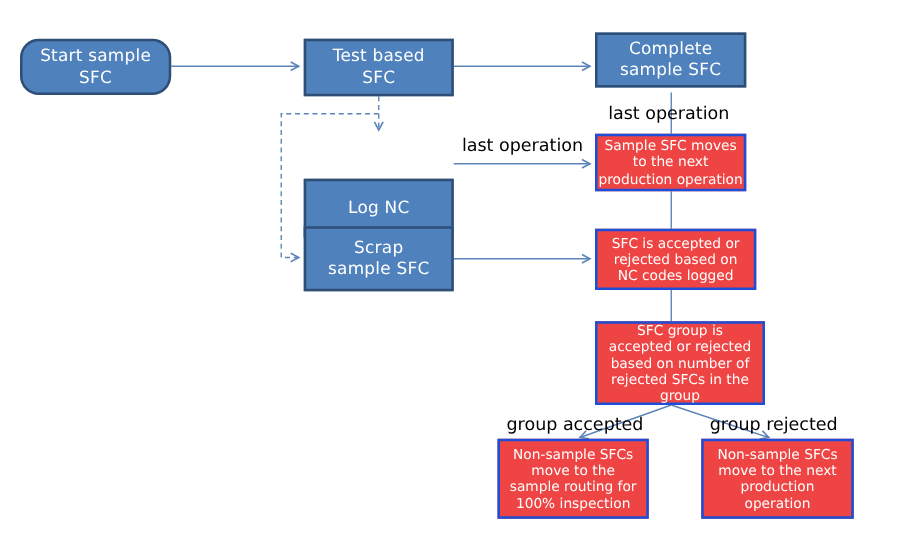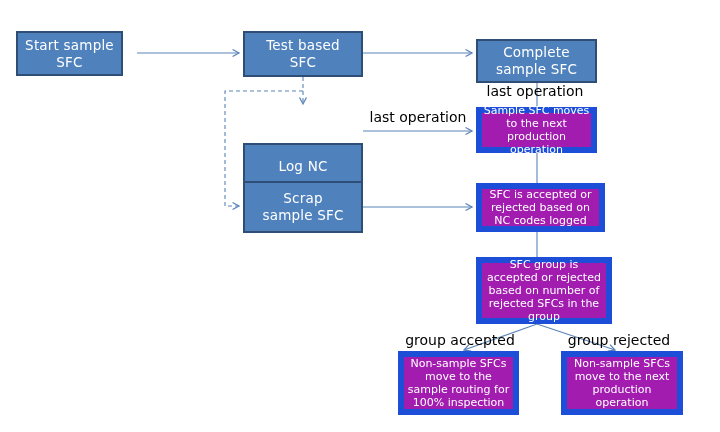--- a/index.html
+++ b/index.html
@@ -11,21 +11,21 @@
   .node{
     position:absolute;box-sizing:border-box;
     display:flex;align-items:center;justify-content:center;
     text-align:center;white-space:pre-line;color:#ffffff;
   }
   .node.blue{
     background:#4F81BD;border:2.5px solid #2F4E76;
     font-size:13.5px;line-height:1.25;letter-spacing:0.2px;
   }
   .node.green{
-    background:#a21caf;border:6px solid #1d4ed8;
+    background:#ef4444;border:2px solid #1d4ed8;
     font-size:11px;line-height:1.2;
   }
   .edge-label{
     position:absolute;color:#000000;font-size:14px;line-height:1.1;
     text-align:center;white-space:nowrap;
   }
 </style>
 </head>
 <body>
 
@@ -50,27 +50,27 @@
       <path d="M537,324 L615,350" marker-end="url(#arr)"></path>
 
       <g stroke-dasharray="4 3">
         <path d="M303,77 V104" marker-end="url(#arr)"></path>
         <path d="M303,154 V178" marker-end="url(#arr)"></path>
         <path d="M303,91 H225 V206 H239" marker-end="url(#arr)"></path>
       </g>
     </g>
   </svg>
 
-  <div class="node blue" style="left:16px;top:31px;width:107px;height:45px;">Start sample
+  <div class="node blue" style="left:16px;top:31px;width:121px;height:45px;border-radius:15px;">Start sample
 SFC</div>
 
   <div class="node blue" style="left:243px;top:31px;width:120px;height:46px;">Test based
 SFC</div>
 
-  <div class="node blue" style="left:476px;top:39px;width:121px;height:44px;">Complete
+  <div class="node blue" style="left:476px;top:26px;width:121px;height:44px;">Complete
 sample SFC</div>
 
   <div class="node blue" style="left:243px;top:107px;width:120px;height:47px;margin-top:36px;">Log NC</div>
 
   <div class="node blue" style="left:243px;top:181px;width:120px;height:52px;">Scrap
 sample SFC</div>
 
   <div class="node green" style="left:476px;top:107px;width:121px;height:46px;">Sample SFC moves
 to the next
 production operation</div>

